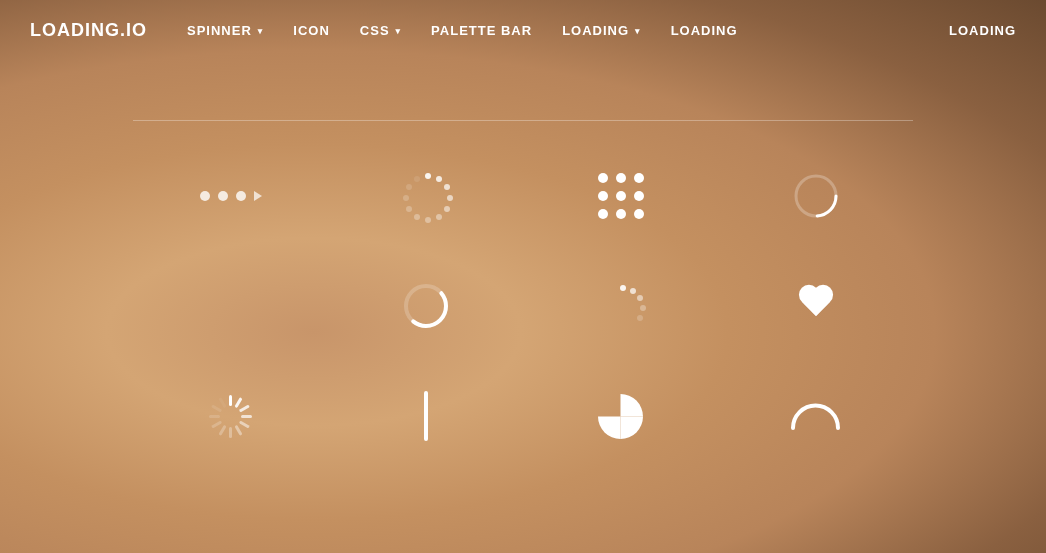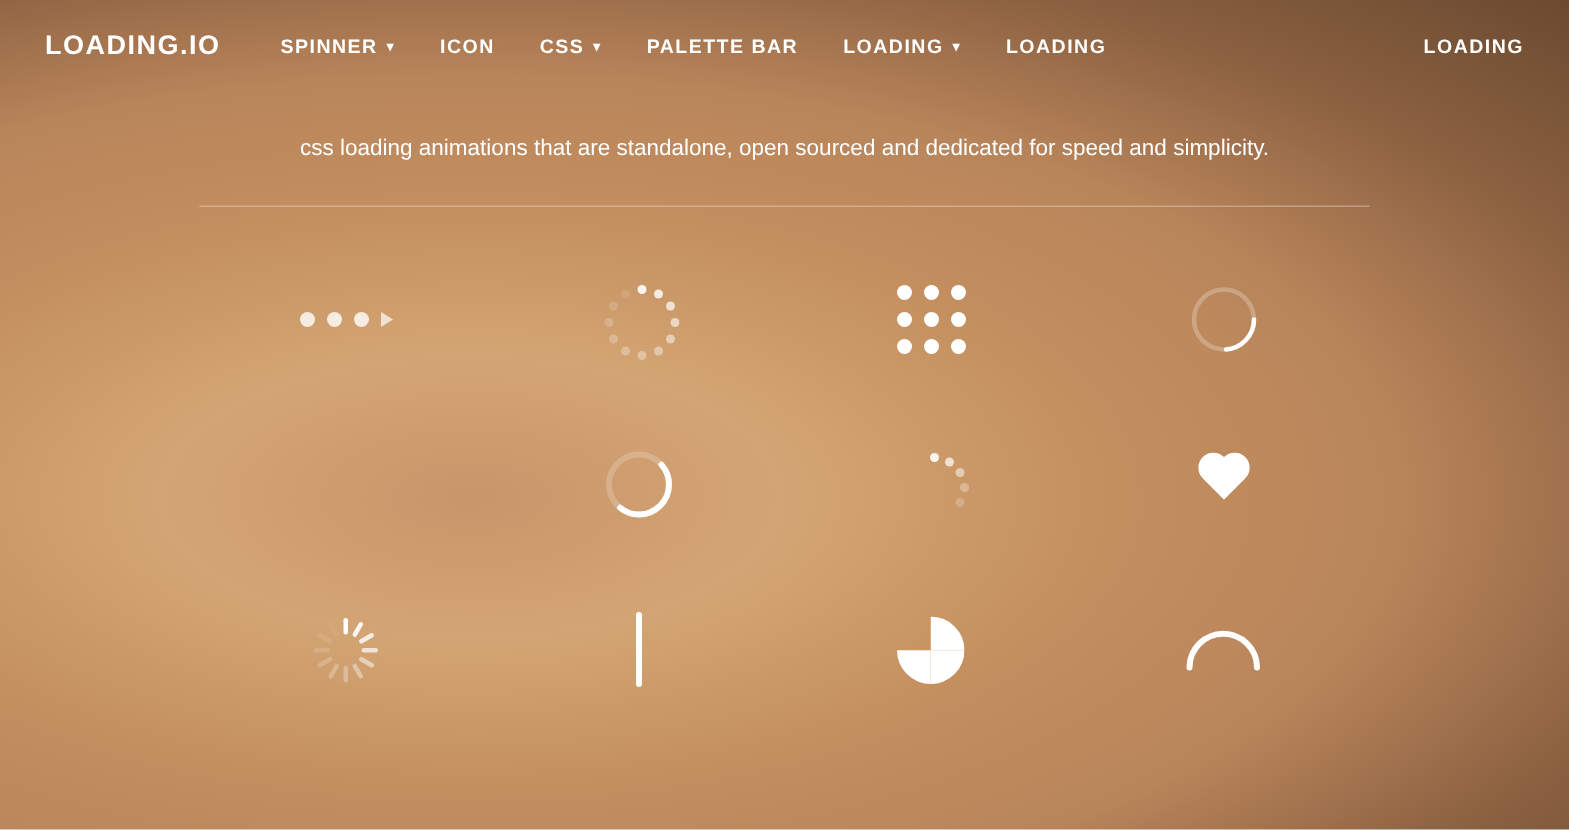--- a/index.html
+++ b/index.html
@@ -275,21 +275,20 @@
       <span class="arrow">▾</span>
     </span>
     <span class="nav-link">
       <span>LOADING</span>
     </span>
   </div>
   <span class="nav-pricing nav-link">LOADING</span>
 </nav>
 
 <div class="hero">
-  <p class="hero-subtitle">css loading animations that are standalone, open sourced and dedicated for speed and simplicity.</p>
 </div>
 
 <hr class="divider">
 
 <div class="loader-grid">
 
   <div class="loader-cell">
     <div class="dots-loader">
       <div class="dot"></div>
       <div class="dot"></div>

